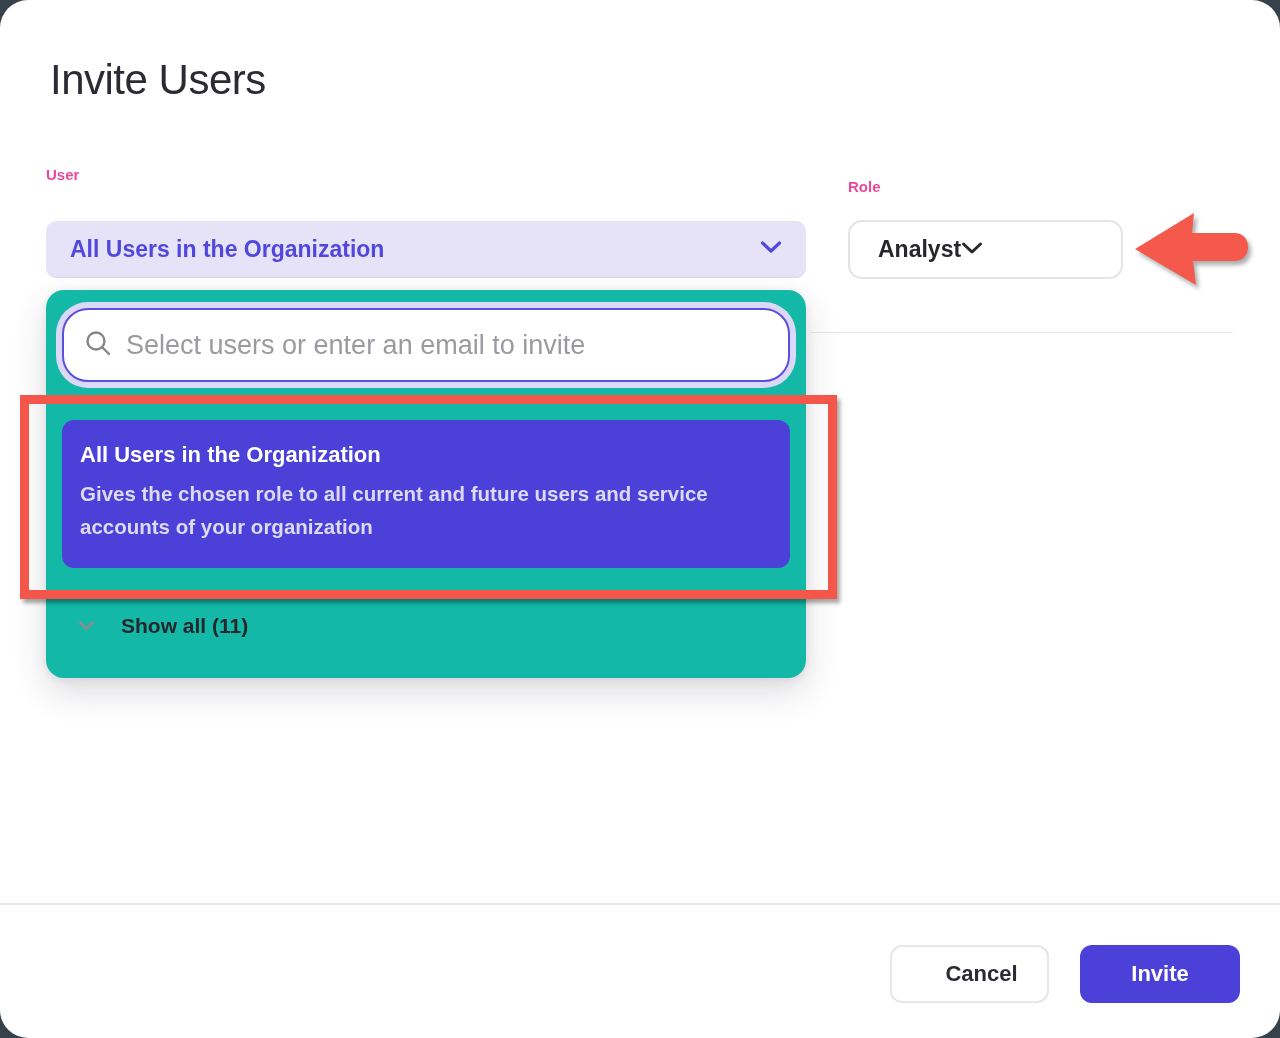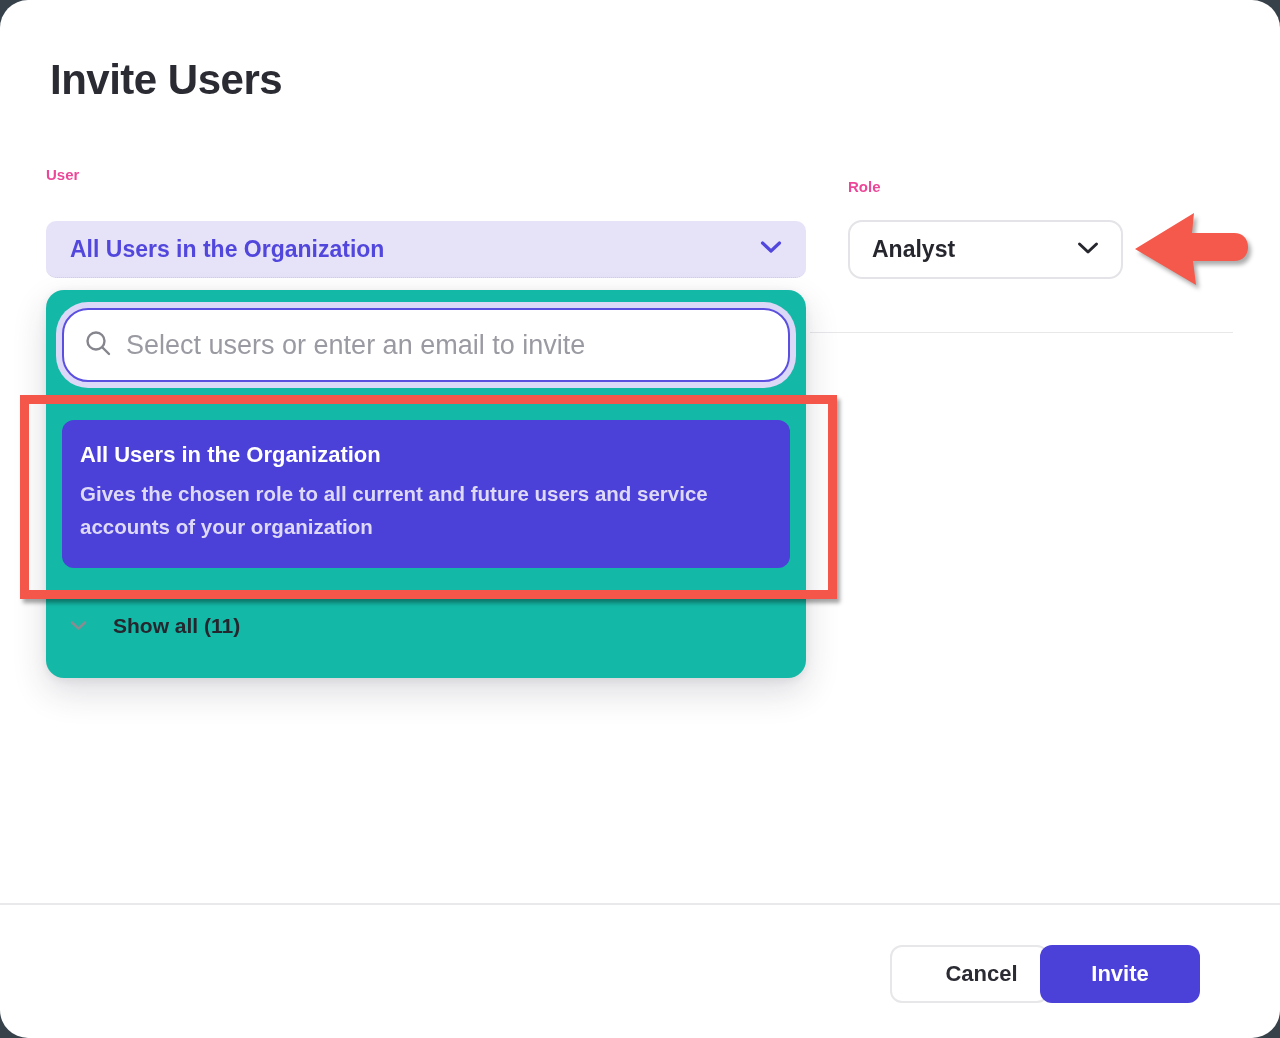--- a/index.html
+++ b/index.html
@@ -10,21 +10,21 @@
   }
   .stage { position: relative; width: 1280px; height: 1038px; }
   .modal {
     position: absolute; inset: 0;
     background: #ffffff;
     border-radius: 28px;
     overflow: hidden;
   }
   .modal-title {
     position: absolute; left: 50px; top: 56px;
-    font-size: 42px; font-weight: 700; color: #2b2b33;
+    font-size: 42px; font-weight: 400; color: #2b2b33;
     letter-spacing: -0.5px;
   }
   .field-label {
     position: absolute; top: 166px;
     font-size: 15px; font-weight: 700; color: #ec4899;
   }
   .label-user { left: 46px; }
   .label-role { left: 848px; margin-top: 12px; }
 
   
@@ -35,22 +35,22 @@
     padding: 0 24px; cursor: pointer;
     border-bottom: 1px dotted #cfcadf;
   }
   .user-select .sel-text {
     font-size: 23px; font-weight: 700; color: #5247dd;
   }
   
   .role-select {
     position: absolute; left: 848px; top: 220px; width: 275px; height: 59px;
     background: #ffffff; border: 2px solid #e4e4e8; border-radius: 14px;
-    display: flex; align-items: center; justify-content: space-between;
-    padding: 0 22px; cursor: pointer;
+    display: flex; align-items: center; 
+    padding: 0 28px; cursor: pointer;
   }
   .role-select .sel-text {
     font-size: 23px; font-weight: 600; color: #26262e;
   }
   .chev { flex: 0 0 auto; }
 
   .role-divider {
     position: absolute; left: 810px; top: 332px; width: 423px; height: 0;
     border-top: 1.5px solid #e8e8eb;
   }
@@ -82,21 +82,21 @@
   }
   .option-title {
     font-size: 22px; font-weight: 700; color: #ffffff; margin-bottom: 9px;
   }
   .option-desc {
     font-size: 20.5px; font-weight: 700; color: #ddd9f6;
     line-height: 33px; max-width: 676px;
   }
   .show-all-row {
     position: absolute; left: 0; top: 310px; width: 100%; height: 52px;
-    display: flex; align-items: center; padding-left: 24px; cursor: pointer;
+    display: flex; align-items: center; padding-left: 32px; cursor: pointer;
   }
   .show-all-label {
     margin-left: 26px; font-size: 21px; font-weight: 700; color: #26262e;
   }
 
   
   .red-box {
     position: absolute; left: 20px; top: 395px; width: 817px; height: 204px;
     border: 9px solid #f4564a;
     box-shadow: 3px 4px 4px rgba(0,0,0,0.35);
@@ -119,21 +119,21 @@
     display: flex; align-items: center; justify-content: center;
     border-radius: 12px; font-size: 22px; cursor: pointer;
     font-family: "Liberation Sans", "DejaVu Sans", sans-serif;
   }
   .btn-cancel {
     left: 890px; width: 159px;
     background: #ffffff; border: 2px solid #e7e7ea;
     color: #2b2b33; font-weight: 600; padding-left: 24px;
   }
   .btn-invite {
-    left: 1040px; width: 160px;
+    left: 1080px; width: 160px;
     background: #4b40d8; border: none;
     color: #ffffff; font-weight: 600;
   }
 </style>
 </head>
 <body>
 
 <div class="stage">
   <div class="modal">
 

